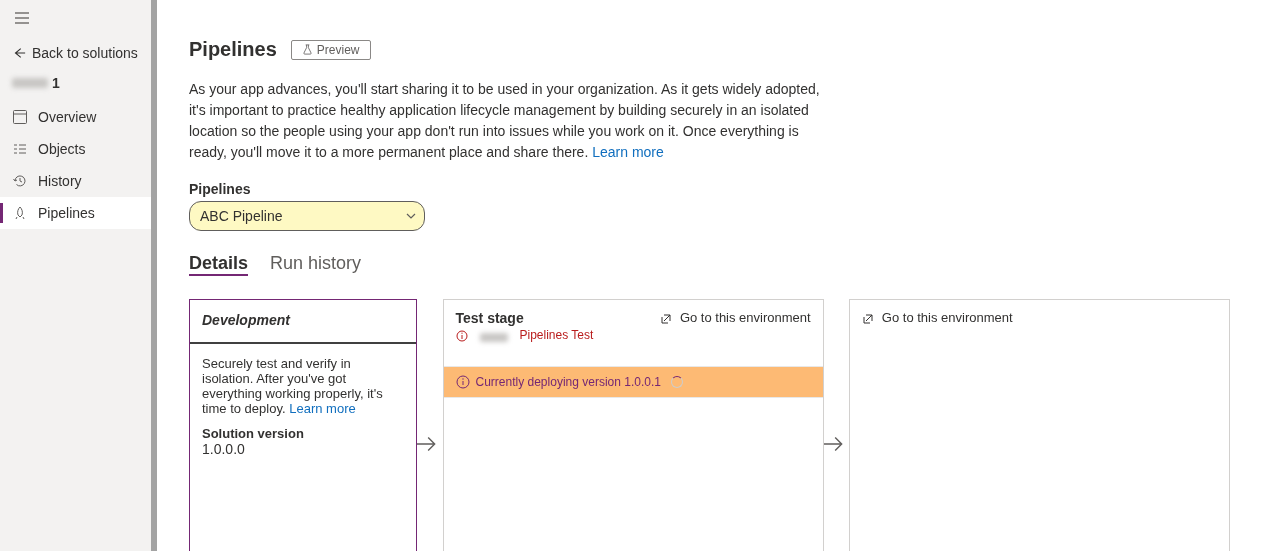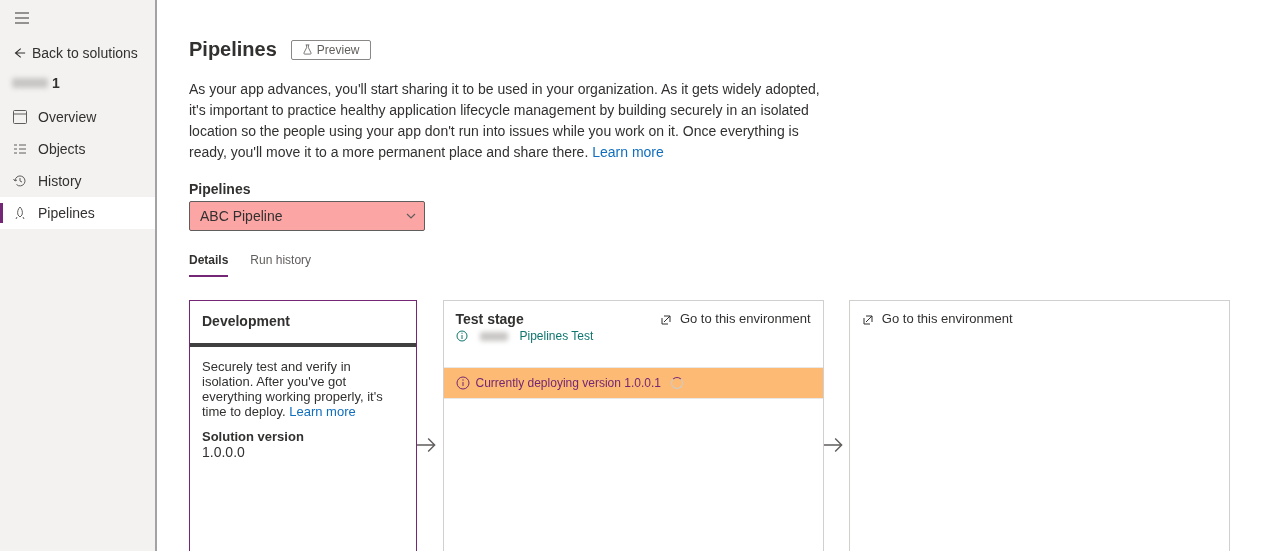--- a/index.html
+++ b/index.html
@@ -1,48 +1,48 @@
 <!DOCTYPE html>
 <html><head>
   <meta charset="utf-8">
   <style>
     * { box-sizing: border-box; margin: 0; padding: 0; font-family: "Segoe UI", Tahoma, sans-serif; }
     body { background: #fff; color: #323130; font-size: 14px; width: 1262px; height: 551px; overflow: hidden; display: flex; }
-    .sidebar { width: 157px; background: #f3f2f1; border-right: 2px solid #a3a3a3; display: flex; flex-direction: column; padding-top: 10px; }
+    .sidebar { width: 157px; background: #f3f2f1; border-right: 6px solid #a3a3a3; display: flex; flex-direction: column; padding-top: 10px; }
     .hamburger { padding: 0 14px 10px; cursor: pointer; }
     .hamburger svg { width: 16px; height: 16px; color: #605e5c; }
     .back-link { display: flex; align-items: center; gap: 6px; padding: 6px 12px 10px; color: #323130; font-size: 14px; cursor: pointer; }
     .back-link svg { width: 14px; height: 14px; flex-shrink: 0; }
     .solution-name { padding: 4px 12px 10px; font-size: 14px; font-weight: 600; color: #605e5c; display:flex; align-items:center; gap:4px;}
     .blur { filter: blur(2.5px); background: #c8c6c4; color: transparent; border-radius: 2px; display: inline-block; height: 10px; }
     .nav-item { display: flex; align-items: center; gap: 10px; padding: 8px 12px; cursor: pointer; color: #323130; font-size: 14px; position: relative; }
     .nav-item.active { background: #fff; }
     .nav-item.active::before { content: ""; position: absolute; left: 0; top: 6px; bottom: 6px; width: 3px; background: #742774; }
     .nav-item svg { width: 16px; height: 16px; color: #605e5c; flex-shrink: 0; }
     .main { flex: 1; padding: 38px 32px 0 32px; overflow: hidden; }
     .title-row { display: flex; align-items: center; gap: 14px; margin-bottom: 18px; }
     .page-title { font-size: 20px; font-weight: 600; }
     .preview-badge { border: 1px solid #8a8886; border-radius: 2px; padding: 2px 10px; font-size: 12px; color: #605e5c; display: flex; align-items: center; gap: 4px; }
     .desc { font-size: 14px; line-height: 1.5; color: #323130; max-width: 640px; margin-bottom: 18px; }
     .desc a { color: #106ebe; text-decoration: none; cursor: pointer; }
     .field-label { font-size: 14px; font-weight: 600; margin-bottom: 4px; }
     .select-wrap { position: relative; width: 236px; margin-bottom: 22px; }
-    .select { border: 1px solid #605e5c; border-radius: 2px; padding: 6px 28px 6px 10px; font-size: 14px; cursor: pointer; background: #fca5a5; }
+    .select { border: 1px solid #605e5c; border-radius: 12px; padding: 6px 28px 6px 10px; font-size: 14px; cursor: pointer; background: #fef9c3; }
     .select-wrap svg.chev { position: absolute; right: 8px; top: 50%; transform: translateY(-50%); width: 12px; height: 12px; color: #605e5c; pointer-events: none; }
     .tabs { display: flex; gap: 22px; border-bottom: 1px solid transparent; margin-bottom: 22px; }
-    .tab { padding-bottom: 8px; font-size: 12px; cursor: pointer; color: #605e5c; }
+    .tab { font-size: 18px; cursor: pointer; color: #605e5c; }
     .tab.active { color: #323130; font-weight: 600; border-bottom: 2px solid #742774; }
     .stages { display: flex; align-items: stretch; }
     .card { border: 1px solid #d2d0ce; width: 236px; height: 290px; display: flex; flex-direction: column; position: relative; background: #fff; }
     .card.dev { border: 1.5px solid #742774; }
     .card.wide { width: 394px; }
     .card-header { padding: 10px 12px; }
-    .card-header.dev-h { border-bottom: 4px solid #404040; padding: 12px 12px; }
+    .card-header.dev-h { border-bottom: 2px solid #404040; padding: 12px 12px; font-style: italic; }
     .card-header h3 { font-size: 14px; font-weight: 600; margin-bottom: 2px; }
-    .env-line { display: flex; align-items: center; gap: 12px; font-size: 12px; color: #0f766e; }
+    .env-line { display: flex; align-items: flex-end; gap: 12px; font-size: 12px; color: #b91c1c; }
     .env-line svg { width: 12px; height: 12px; }
     .header-row { display: flex; justify-content: space-between; align-items: flex-start; }
     .goto { display: flex; align-items: center; gap: 6px; font-size: 13px; color: #323130; cursor: pointer; }
     .goto svg { width: 14px; height: 14px; }
     .card-body { padding: 12px; font-size: 13px; color: #323130; flex: 1; }
     .card-body a { color: #106ebe; text-decoration: none; cursor: pointer; }
     .sol-ver-label { font-weight: 600; margin-top: 10px; font-size: 13px; }
     .sol-ver-val { font-size: 14px; }
     .deploy-bar { padding: 8px 12px; display: flex; align-items: center; gap: 6px; font-size: 12px; color: #742774; border-top: 1px solid #e8e8e8; border-bottom: 1px solid #e8e8e8; background: #fdba74; }
     .deploy-bar svg.info { width: 14px; height: 14px; color: #742774; }

